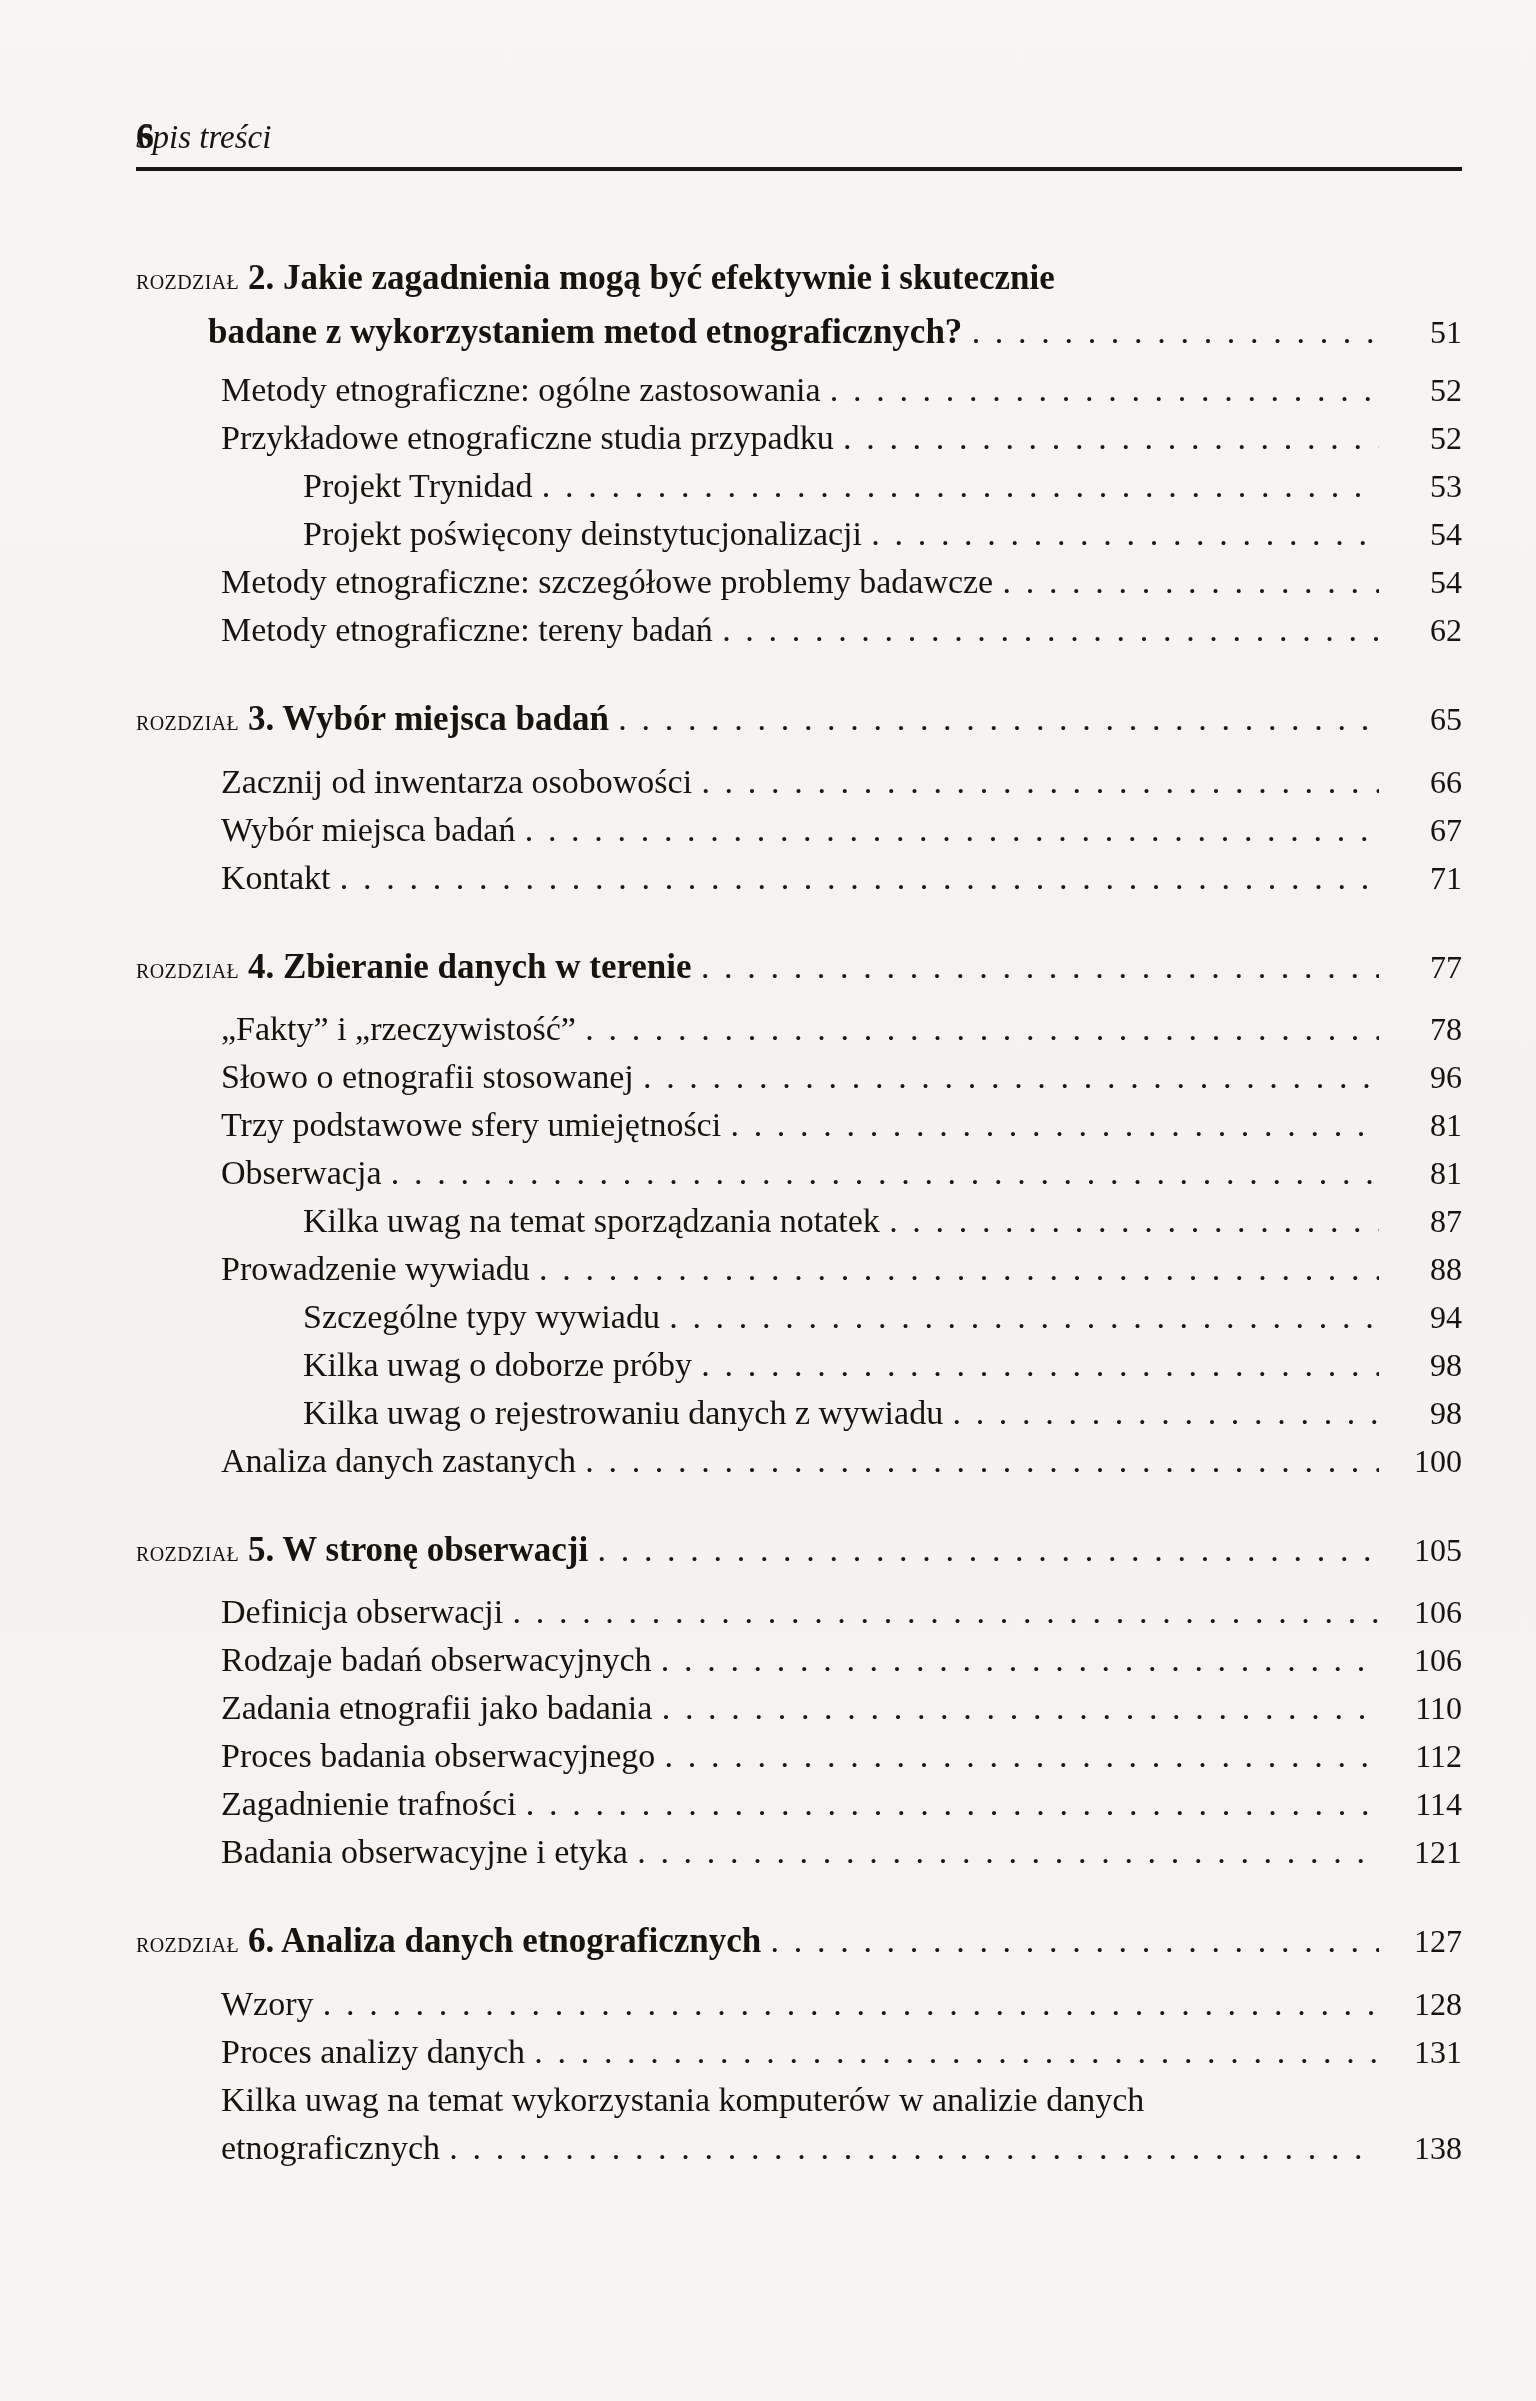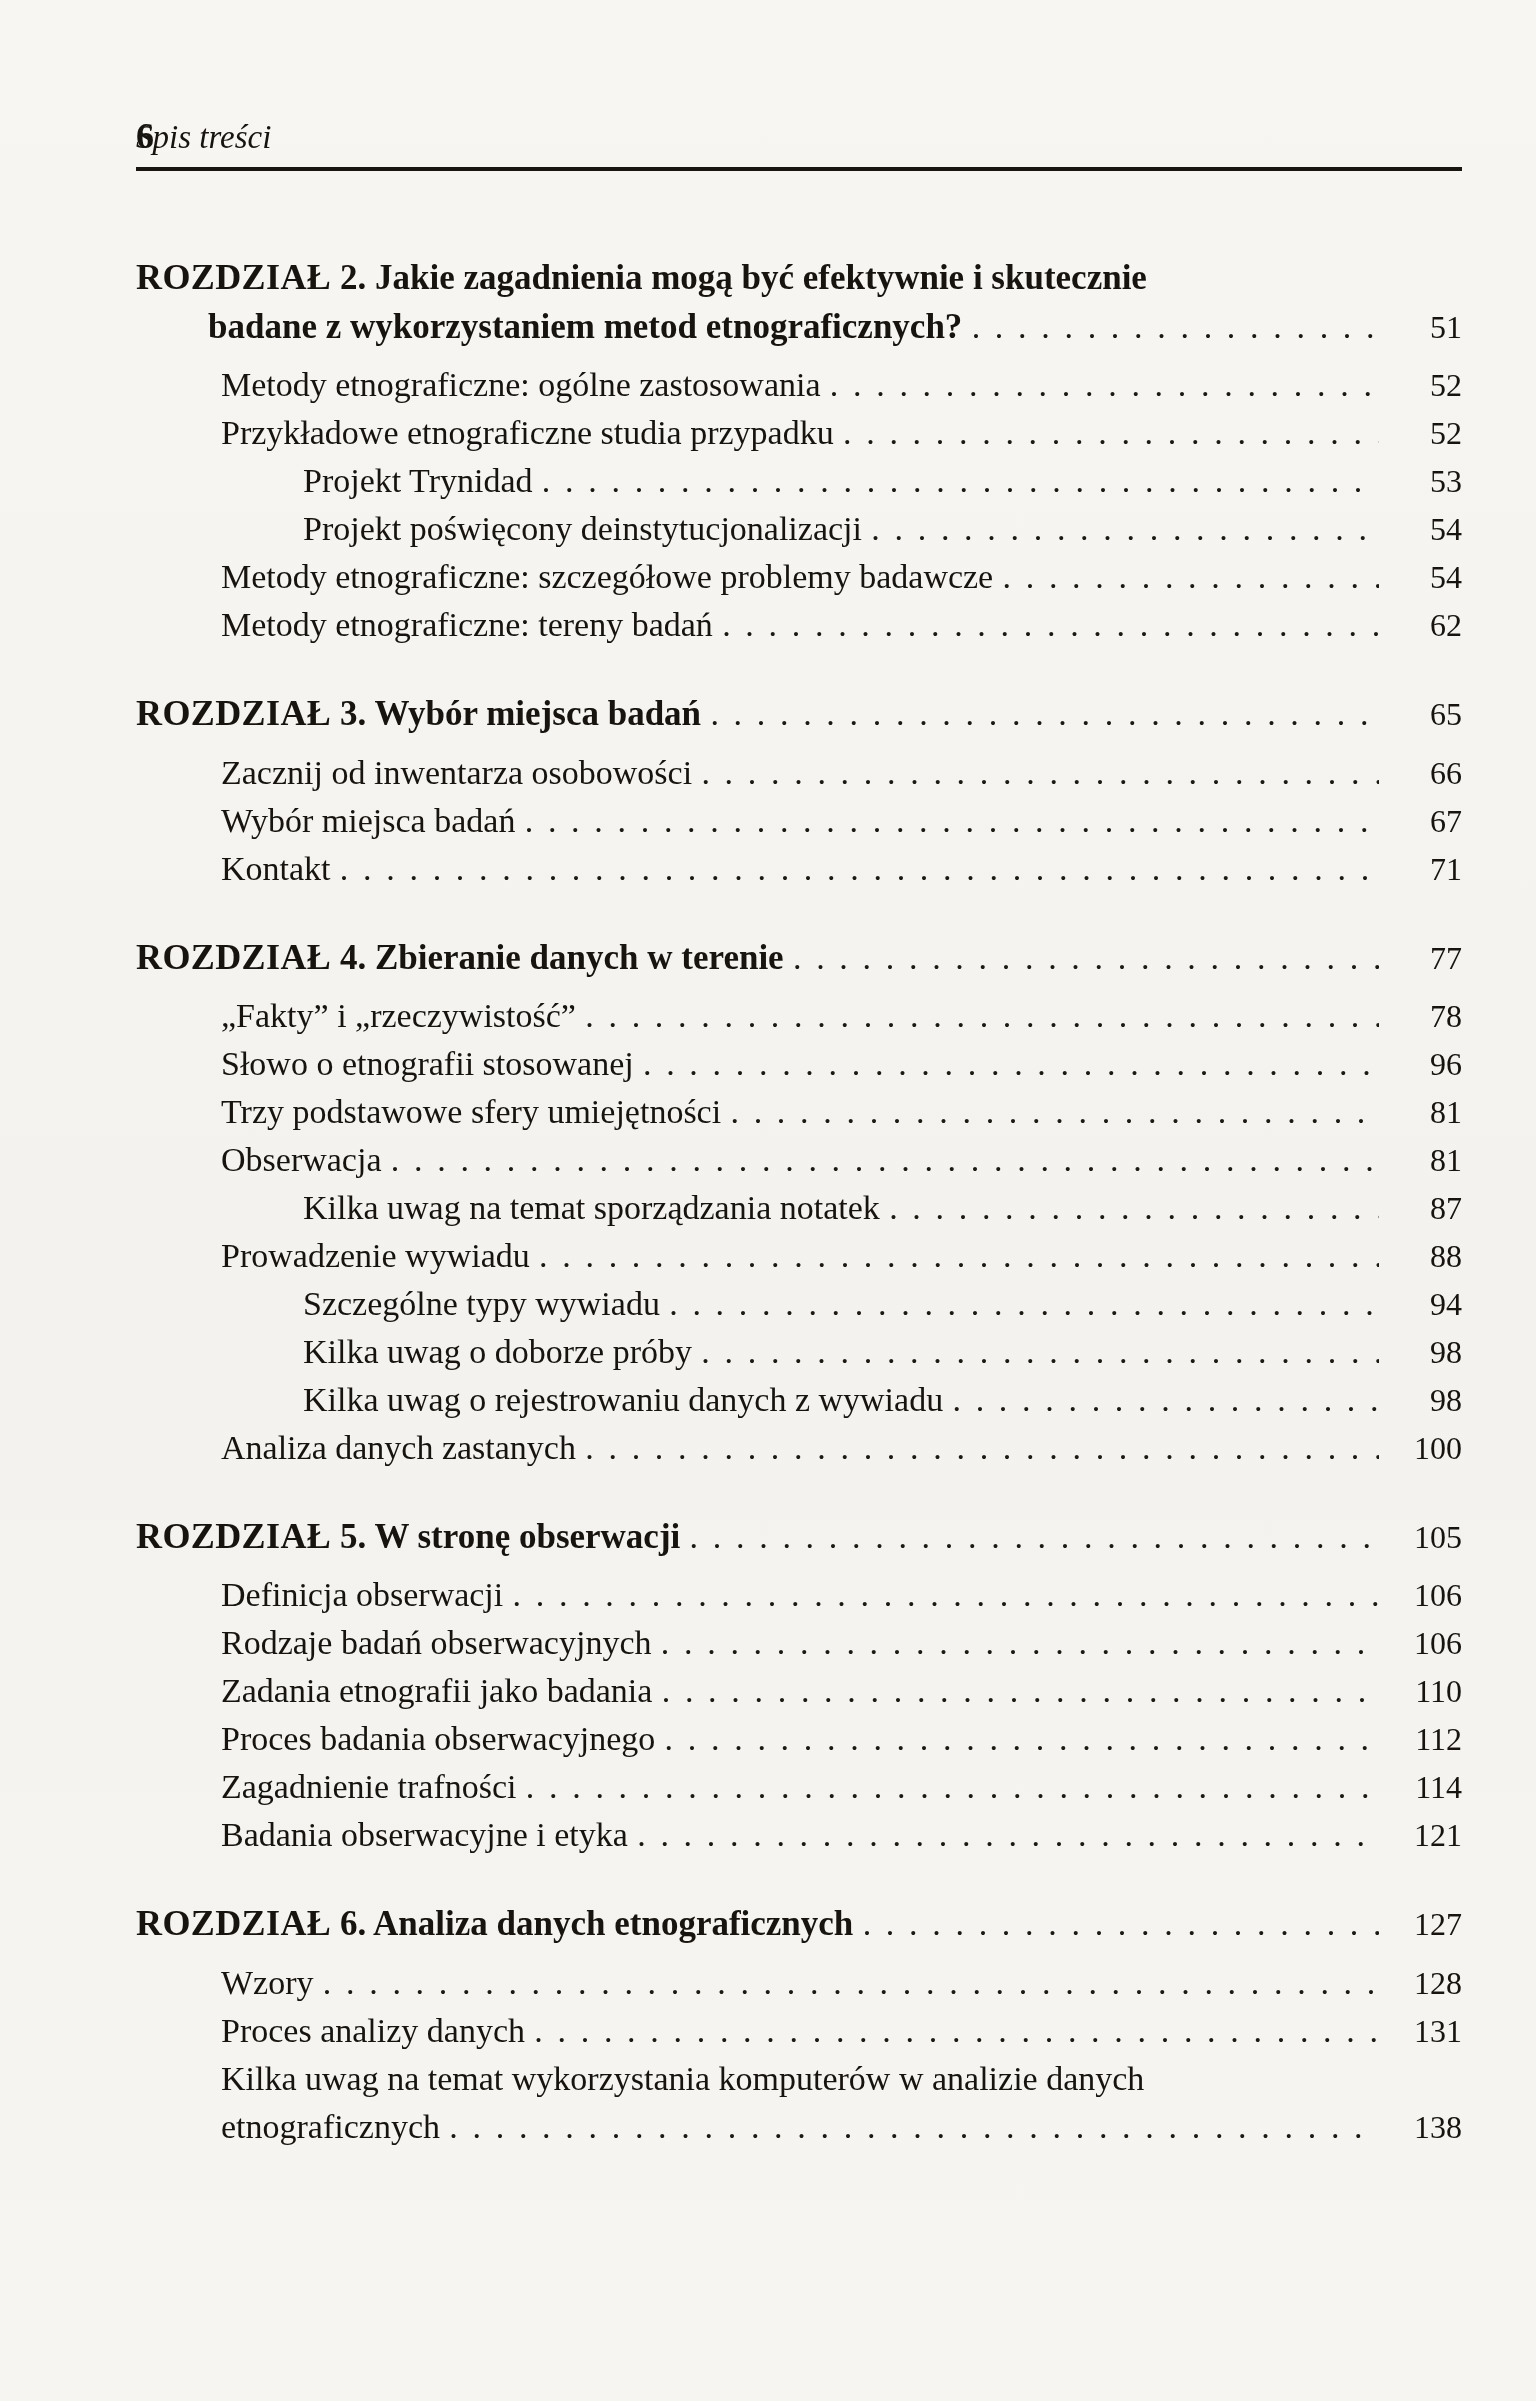--- a/index.html
+++ b/index.html
@@ -36,21 +36,21 @@
 
   .toc-heading { font-weight: bold; font-size: 35px; margin-bottom: 9.3px; }
   .toc-heading > .toc-line { line-height: 49px; padding-left: 0; }
   .toc-heading > .toc-line.cont { padding-left: 72px; }
 
   .toc-entry { font-size: 34px; }
   .toc-entry > .toc-line { line-height: 48px; }
   .indent-0 > .toc-line { padding-left: 85px; }
   .indent-1 > .toc-line { padding-left: 167px; }
 
-  .kicker { font-size: 36px; letter-spacing: 0.4px; font-weight: bold; }
+  .kicker { font-size: 20px; letter-spacing: 0.4px; font-weight: normal; }
   .chapter-num { font-weight: bold; }
 
   .toc-text { flex: 0 0 auto; white-space: nowrap; }
   .toc-dots {
     flex: 1 1 auto;
     overflow: hidden;
     white-space: nowrap;
     margin-left: 9.3px;
     font-weight: 400;
     font-size: 34px;

